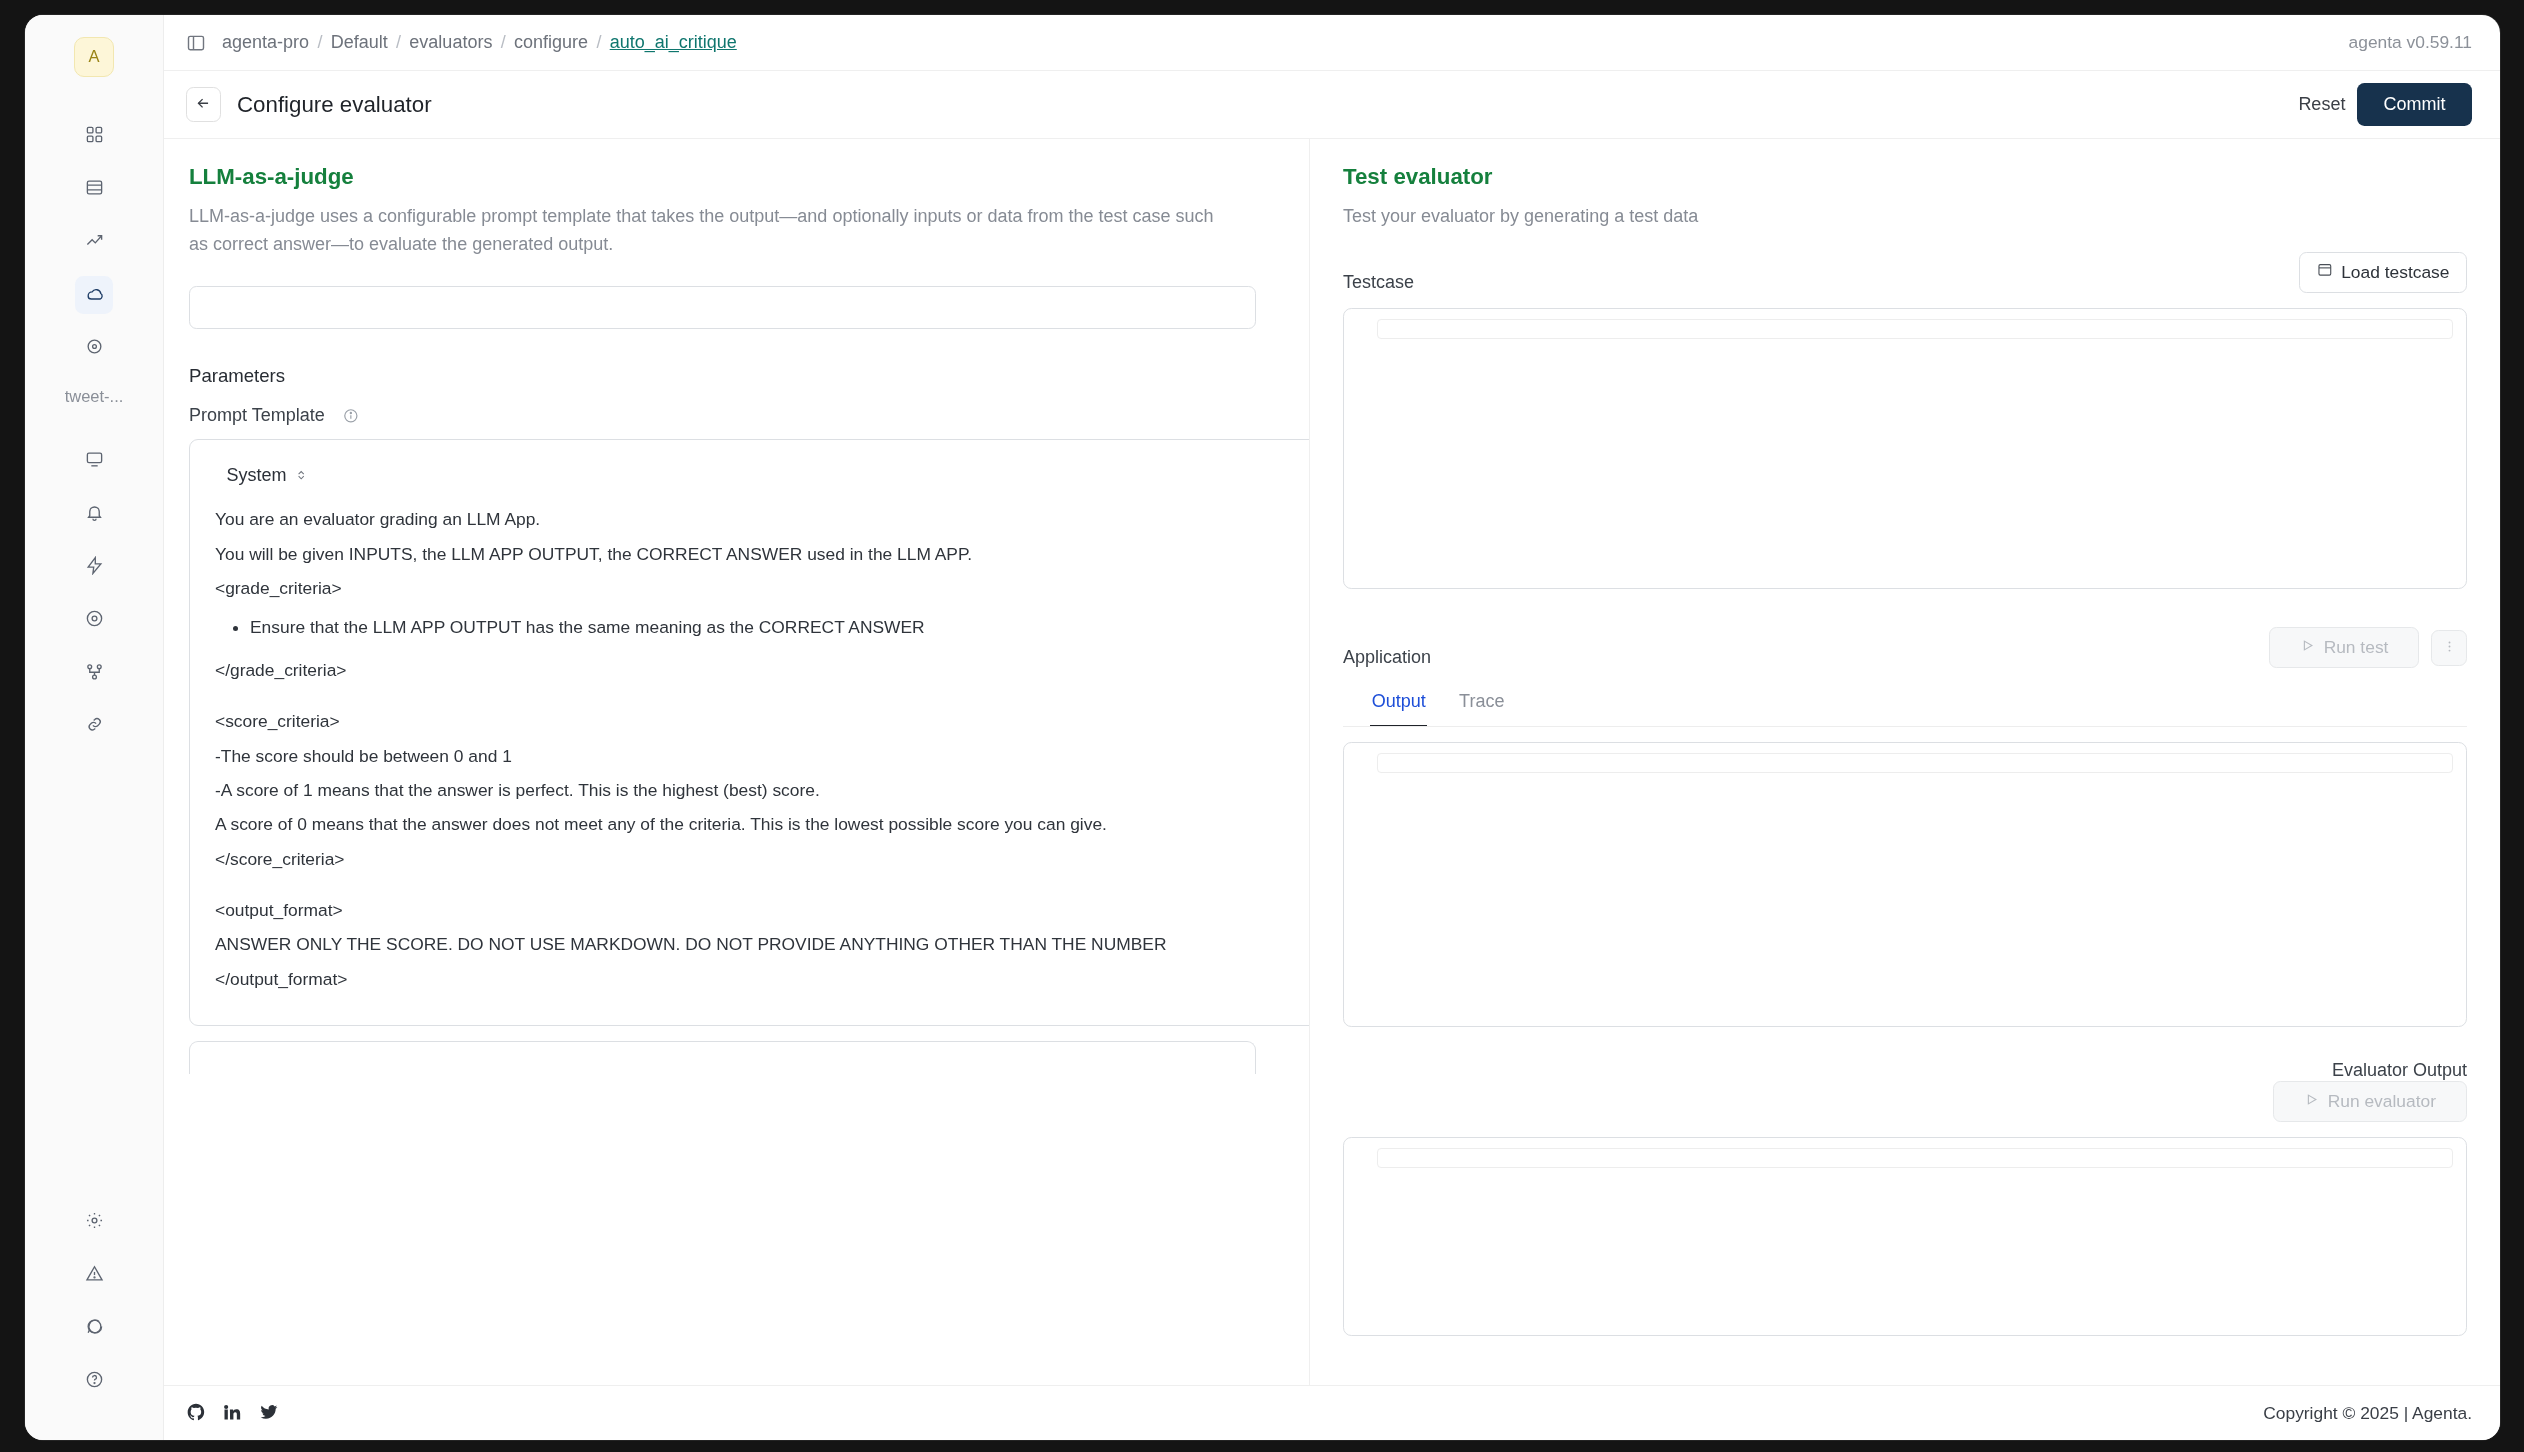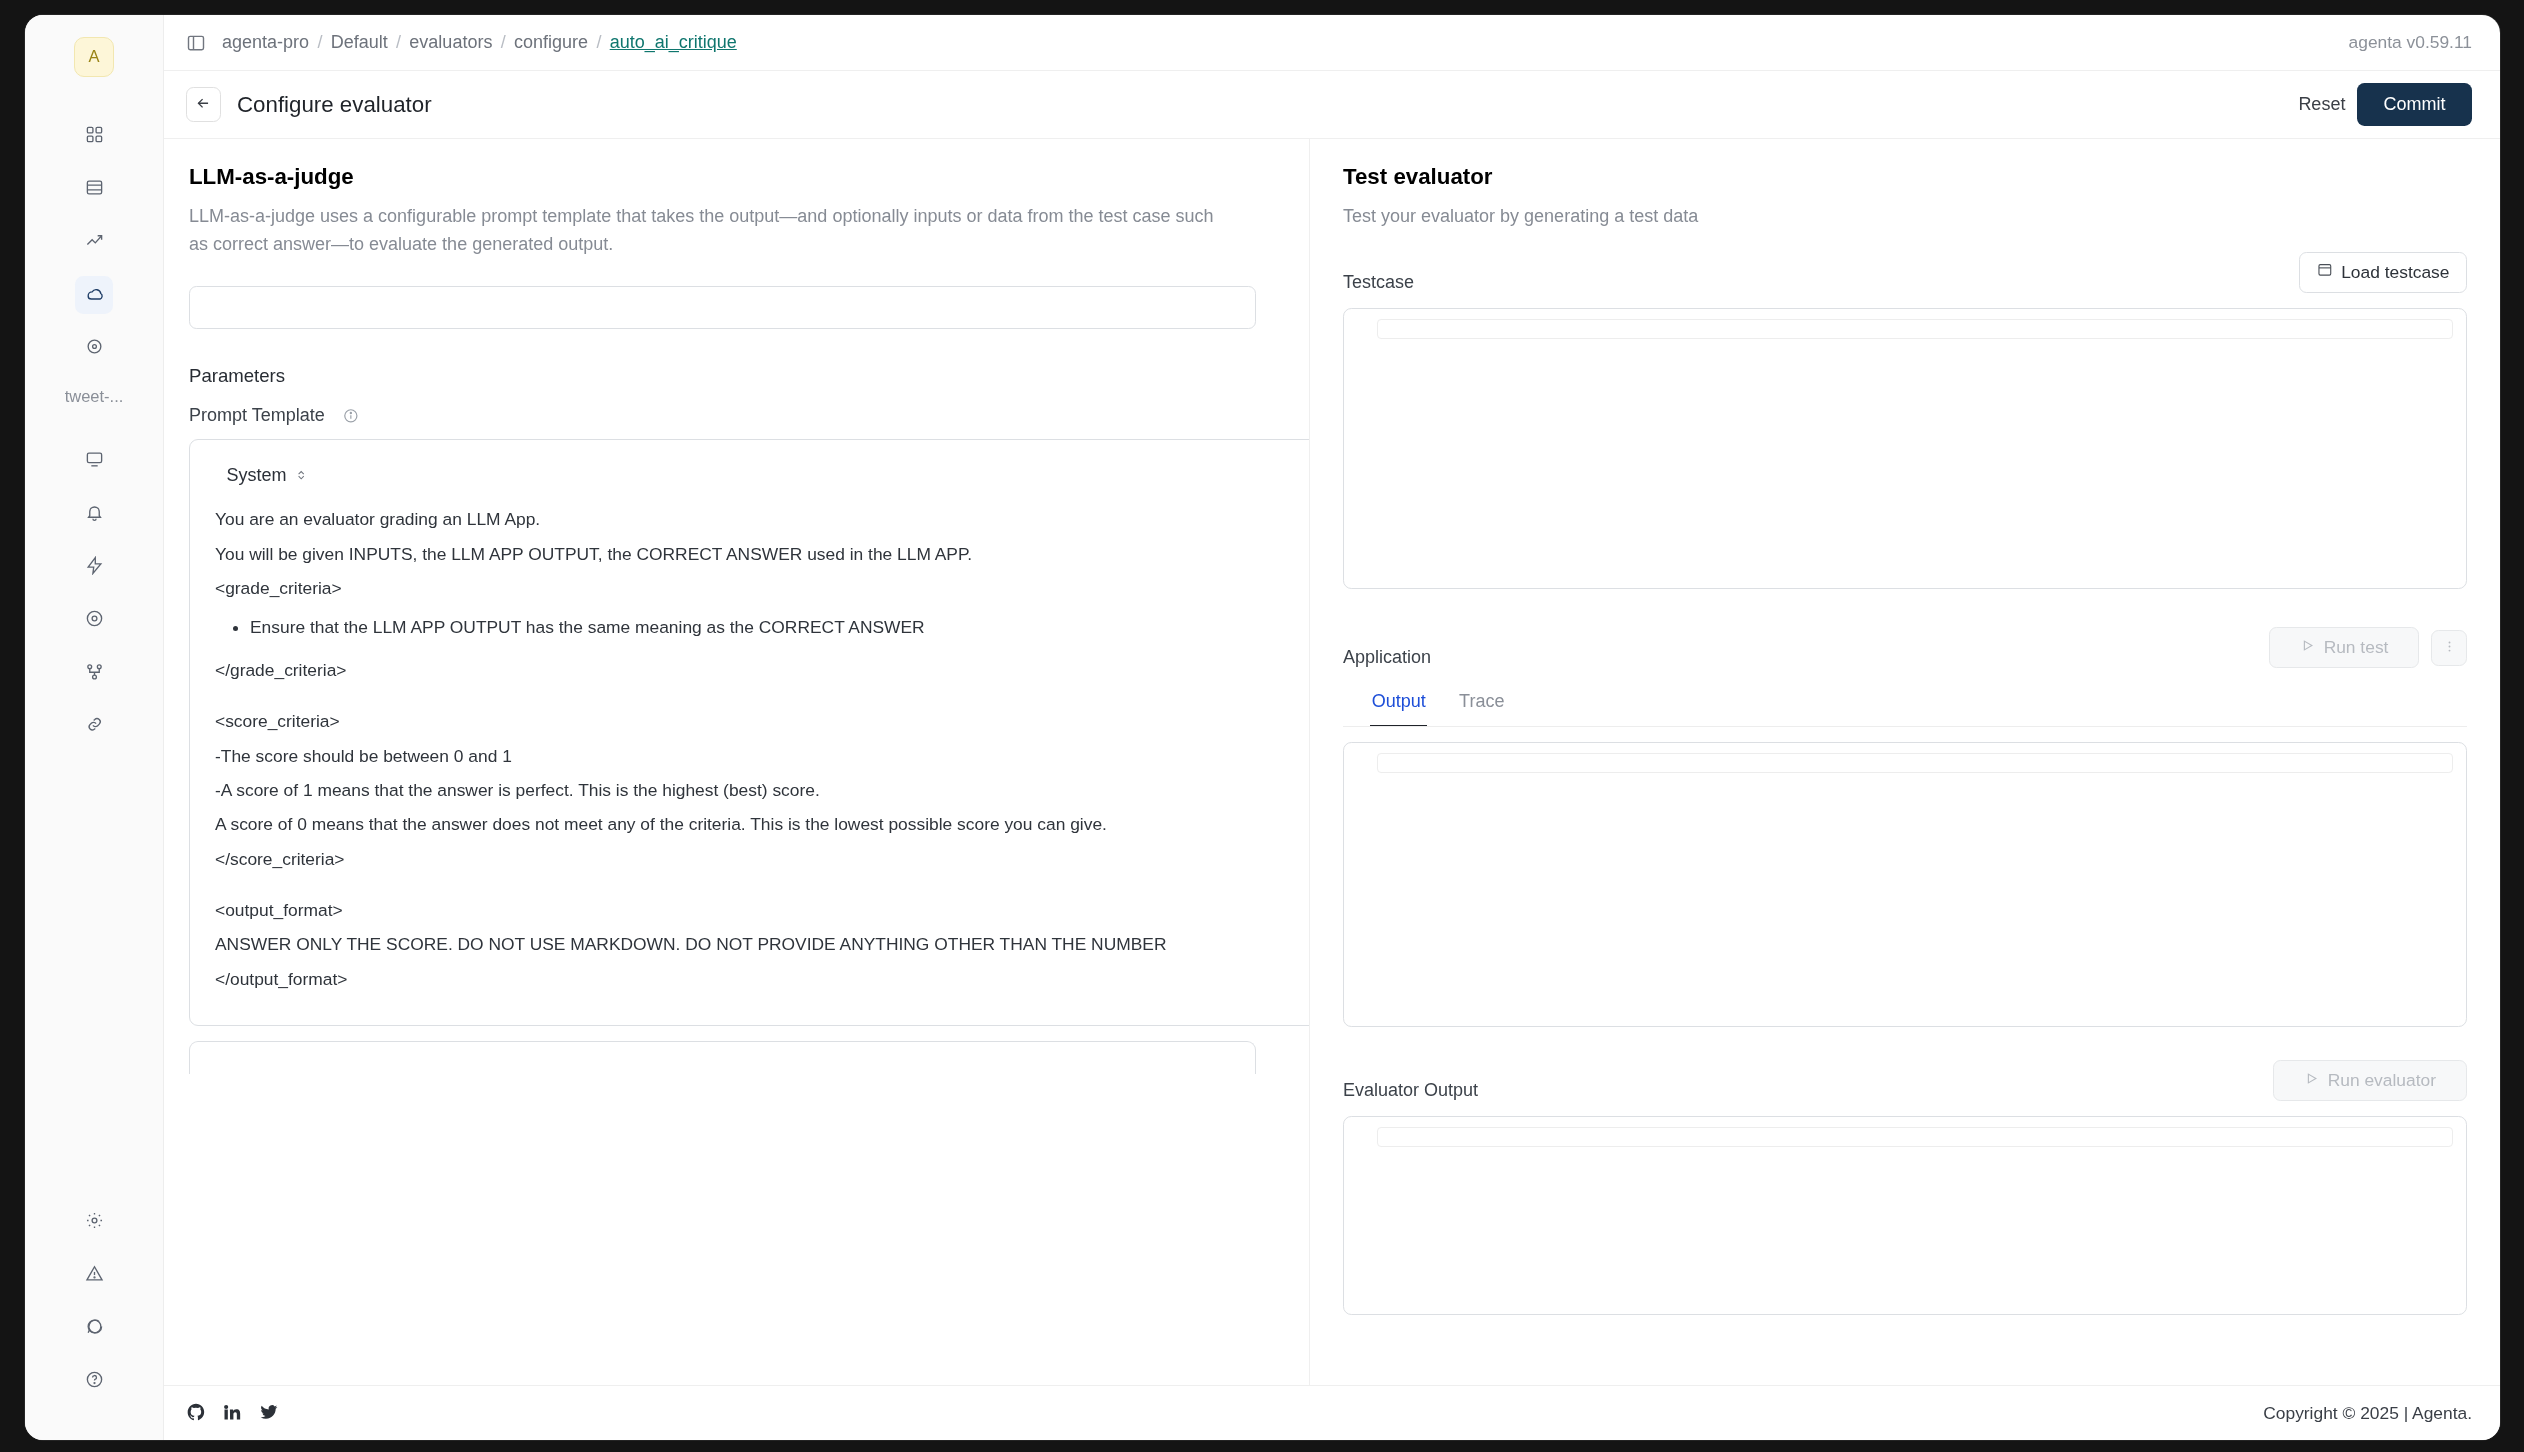--- a/index.html
+++ b/index.html
@@ -128,21 +128,21 @@
     padding: 25px 33px 0 25px;
     overflow: hidden;
     flex-shrink: 0;
   }
   .right-pane {
     flex: 1;
     padding: 25px 33px 0 33px;
     overflow: hidden;
     min-width: 0;
   }
-  h2.sec-title { font-size: 22.3px; color: #000000; margin: 0 0 13.2px 0; font-weight: 600; }
+  h2.sec-title { font-size: 22.3px; color: #15803d; margin: 0 0 13.2px 0; font-weight: 600; }
   .sec-desc { font-size: 18px; color: #868b94; line-height: 1.52; margin: 0 0 28px 0; max-width: 1042px; }
   .field-label { font-size: 18px; color: #3c424a; margin-bottom: 11.6px; }
   .text-input {
     width: 1067px; height: 43px;
     border: 0.8px solid #dcdfe3;
     border-radius: 7.4px;
     background: #fff;
   }
   .block-title { font-size: 18.6px; color: #272c33; margin: 36px 0 18px 0; }
   .sub-label { font-size: 18px; color: #3c424a; display: flex; align-items: center; gap: 18px; margin-bottom: 13.2px; }
@@ -212,21 +212,21 @@
     height: 20px;
     margin-left: 20px;
   }
   .tabs { display: flex; gap: 30px; border-bottom: 0.8px solid #ededed; margin-top: 18px; }
   .tab {
     font-size: 18px; color: #8a8f98;
     padding: 5px 1.7px 13.2px 1.7px;
   }
   .tab.active { color: #1d4ed8; border-bottom: 1.7px solid #1f2329; margin-left: 27px; }
   .mt46 { margin-top: 38px; }
-  .mt40 { margin-top: 33px; }
+  .mt40 { margin-top: 33px; flex-direction: column; }
   
   .footer {
     height: 55px;
     border-top: 0.8px solid #efefef;
     display: flex; align-items: center;
     padding: 0 28px 0 21.5px;
     flex-shrink: 0;
     background: #fff;
   }
   .social { display: flex; gap: 16.5px; color: #2c3138; }

